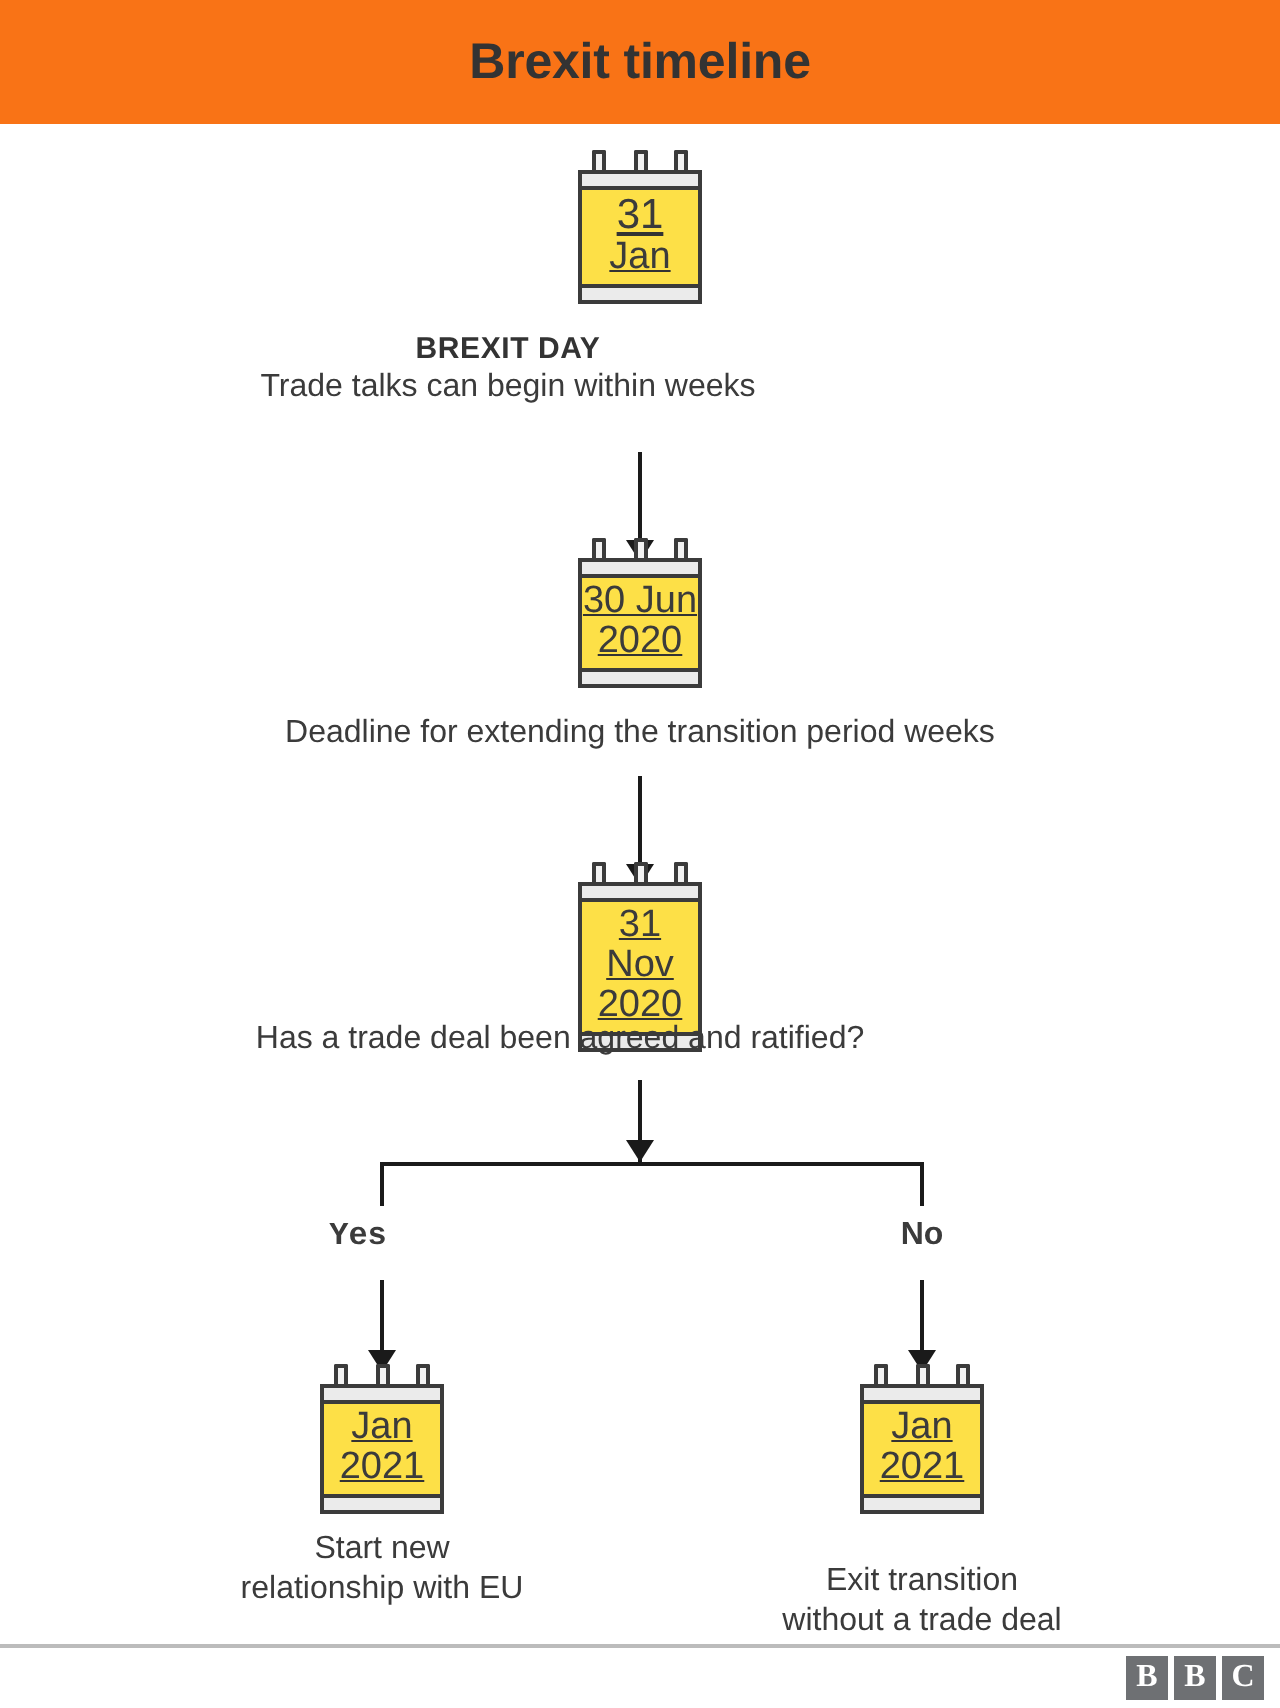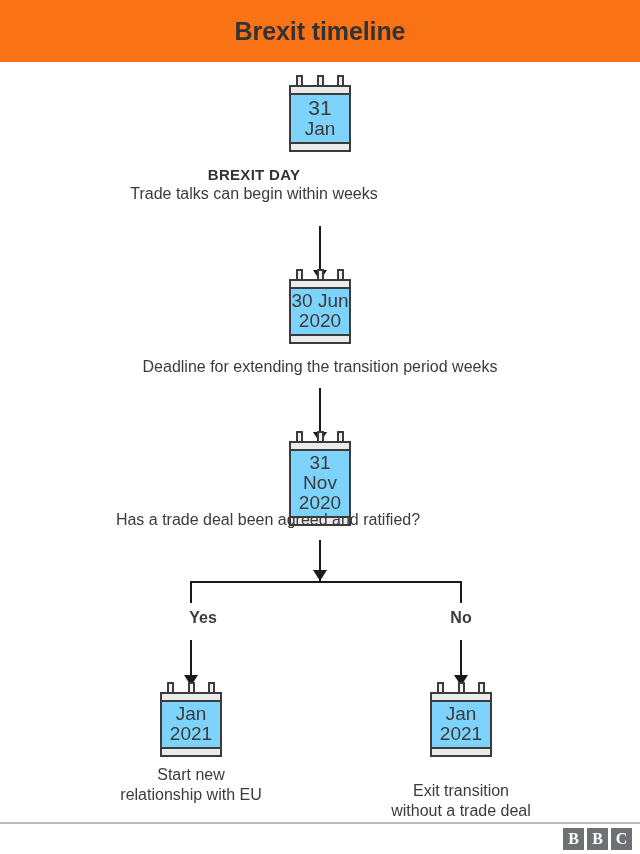--- a/index.html
+++ b/index.html
@@ -51,21 +51,22 @@
   .cal-ring {
     width: 7px;
     height: 10px;
     background: #f2f2f2;
     border: 2px solid #3b3b3b;
     border-bottom: none;
     border-radius: 1px 1px 0 0;
   }
   .cal-body {
     border: 2px solid #3b3b3b;
-    background: #7dd3fc;
+    background: #fde047;
+    text-decoration: underline;
   }
   .cal-topband {
     height: 8px;
     background: #ebebeb;
     border-bottom: 2px solid #3b3b3b;
   }
   .cal-text {
     padding: 2px 0 3px;
     text-align: center;
     line-height: 1.05;
@@ -216,32 +217,32 @@
     <div class="cal-body">
       <div class="cal-topband"></div>
       <div class="cal-text">
         <span class="cal-line1">31 Nov</span>
         <span class="cal-line2">2020</span>
       </div>
       <div class="cal-botband"></div>
     </div>
   </div>
 
-  <div class="lbl" style="left:0; top:448px; width:536px;">
+  <div class="lbl" style="left:12px; top:448px; width:536px;">
     <span class="norm">Has a trade deal been agreed and ratified?</span>
   </div>
 
   <div class="vline" style="left:319px; top:478px; height:42px;"></div>
   <div class="arrowhead" style="left:313px; top:508px;"></div>
 
   <div class="hline" style="left:190px; top:519px; width:272px;"></div>
   <div class="vline" style="left:190px; top:519px; height:22px;"></div>
   <div class="vline" style="left:460px; top:519px; height:22px;"></div>
 
-  <div class="lbl" style="left:162px; top:546px; width:82px;">
+  <div class="lbl" style="left:138px; top:546px; width:82px;font-family:Liberation Mono, monospace;">
     <span class="norm yesno yes-word">Yes</span>
   </div>
   <div class="lbl" style="left:420px; top:546px; width:82px;">
     <span class="norm yesno no-word">No</span>
   </div>
 
   <div class="vline" style="left:190px; top:578px; height:40px;"></div>
   <div class="arrowhead" style="left:184px; top:613px;"></div>
 
   <div class="vline" style="left:460px; top:578px; height:40px;"></div>

